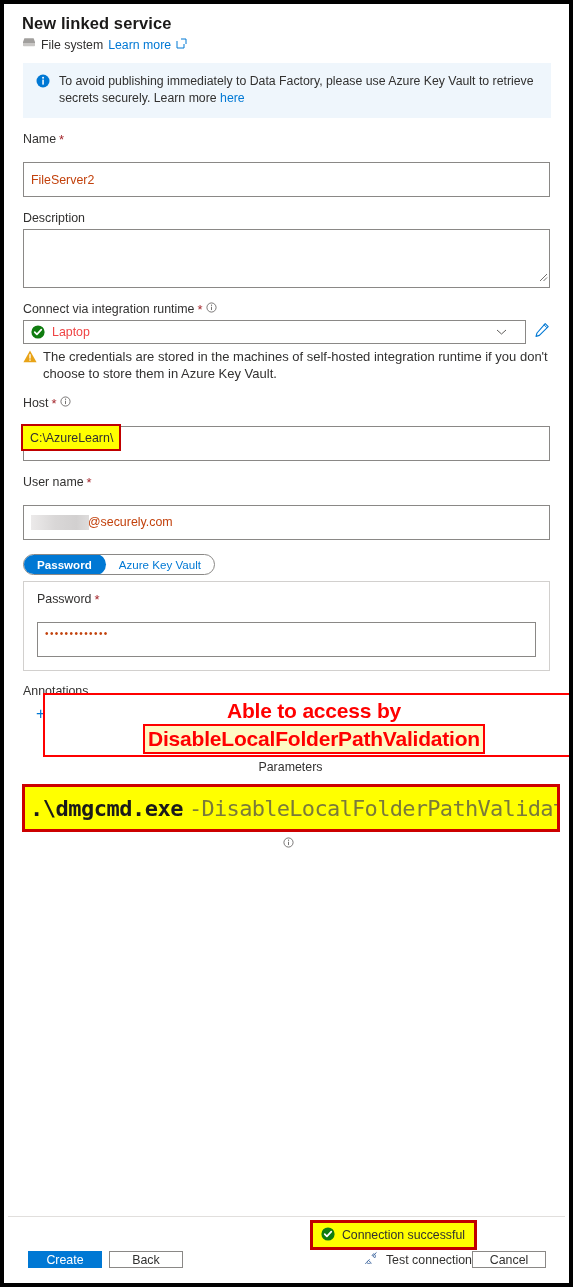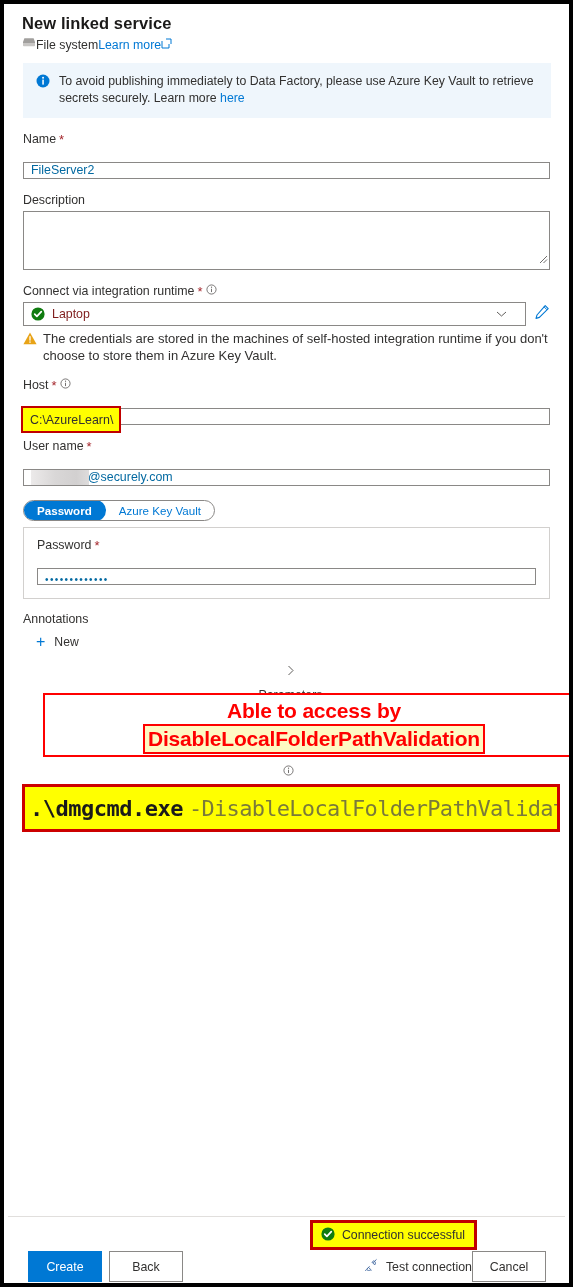--- a/index.html
+++ b/index.html
@@ -34,20 +34,21 @@
   .hdr-title {
     font-size: 16.5px;
     color: #1b1a19;
     font-weight: 600;
     letter-spacing: .1px;
     line-height: 22px;
   }
   .hdr-sub {
     display: flex;
     align-items: center;
+    gap: 5px;
     margin-top: 3px;
     font-size: 12.3px;
     color: #323130;
   }
   .hdr-sub .fs-label { color: #323130; }
   .lnk {
     color: #0078d4;
     cursor: pointer;
   }
   .ext-ico { display: inline-block; vertical-align: -1px; }
@@ -77,25 +78,25 @@
     display: flex;
     align-items: center;
     gap: 3px;
   }
   .req { color: #a4262c; font-size: 13px; line-height: 1; }
   .info-ico { display: inline-block; }
 
   .inp {
     box-sizing: border-box;
     width: 100%;
-    height: 17px;
+    height: 35px;
     border: 1px solid #8a8886;
     background: #fff;
     font-size: 12.4px;
-    color: #0369a1;
+    color: #c2410c;
     padding: 0 7px;
     line-height: 21px;
     font-family: "Liberation Sans", sans-serif;
     outline: none;
     display: block;
     margin-top: 16px;
   }
   .ta {
     box-sizing: border-box;
     width: 100%;
@@ -115,21 +116,21 @@
   .combo {
     flex: 1 1 auto;
     box-sizing: border-box;
     height: 24px;
     border: 1px solid #8a8886;
     background: #fff;
     display: flex;
     align-items: center;
     padding: 0 18px 0 7px;
     font-size: 12.4px;
-    color: #7f1d1d;
+    color: #ef4444;
   }
   .combo .ck { margin-right: 7px; display: flex; }
   .combo .cval { flex: 1 1 auto; }
   .combo .cv { color: #605e5c; }
 
   .warn {
     display: flex;
     gap: 6px;
     margin: 5px 19px 0 19px;
     font-size: 13px;
@@ -318,21 +319,21 @@
   .footer {
     position: absolute;
     left: 4px;
     right: 4px;
     top: 1213px;
     bottom: 4px;
     background: #fff;
   }
   .btn {
     box-sizing: border-box;
-    height: 31px;
+    height: 17px;
     min-width: 74px;
     font-size: 12.4px;
     font-family: "Liberation Sans", sans-serif;
     display: inline-flex;
     align-items: center;
     justify-content: center;
     cursor: pointer;
     border: 1px solid #8a8886;
     background: #fff;
     color: #323130;

